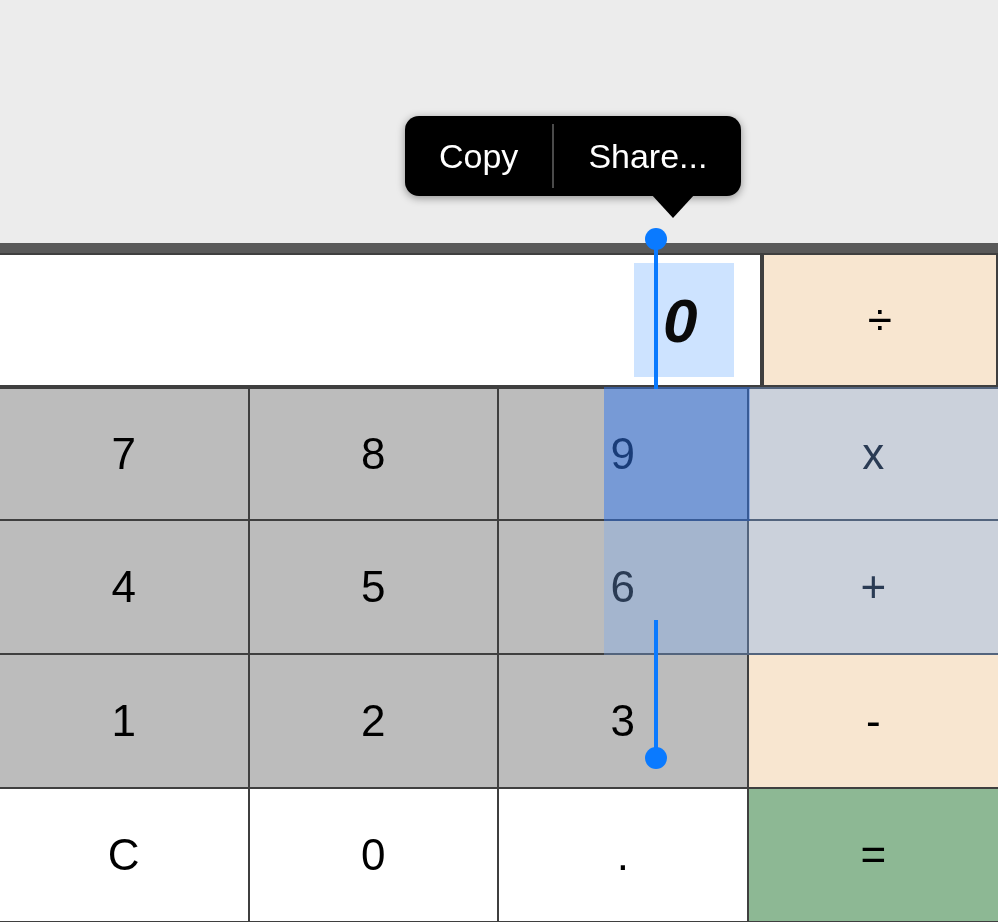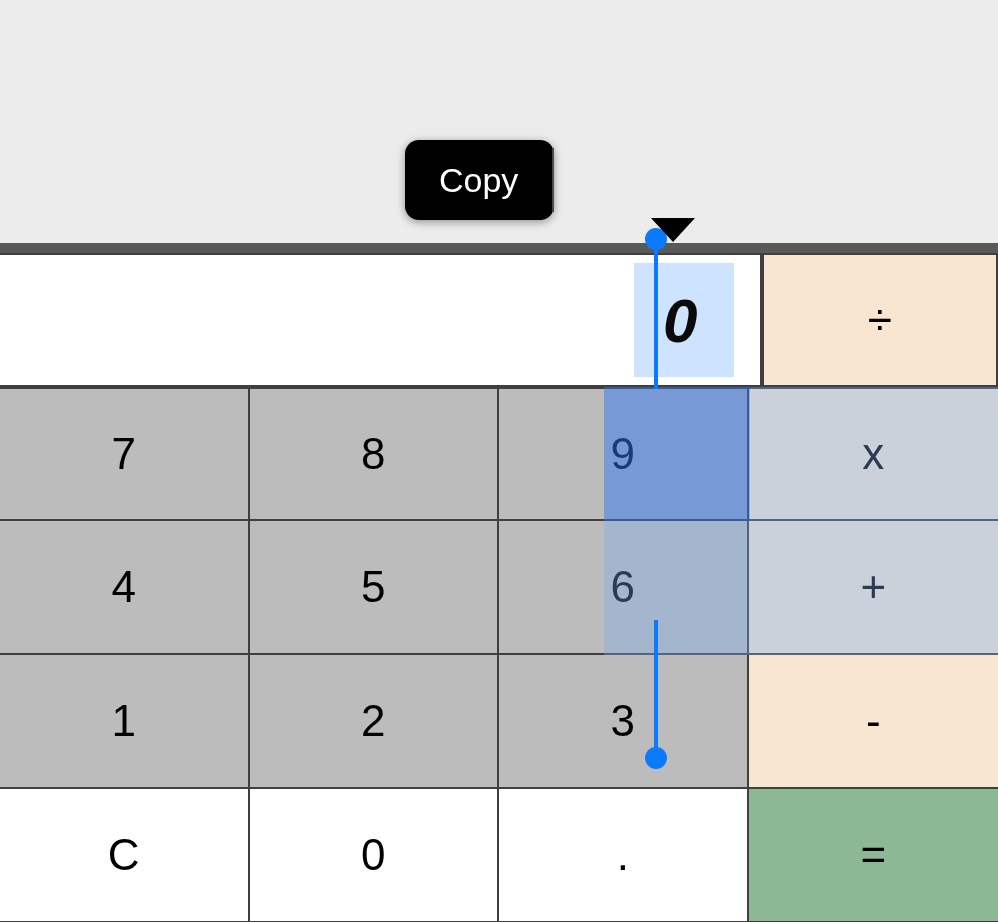--- a/index.html
+++ b/index.html
@@ -159,21 +159,21 @@
   .caret-bot {
     left: 654px;
     top: 620px;
     height: 138px;
   }
   .caret-bot .dot { bottom: -11px; }
 
   
   .popover {
     position: absolute;
-    top: 140px;
+    top: 116px;
     left: 405px;
     height: 80px;
     background: #000;
     border-radius: 14px;
     display: flex;
     align-items: stretch;
     z-index: 10;
     box-shadow: 0 2px 8px rgba(0,0,0,0.4);
   }
   .popover-item {
@@ -202,20 +202,21 @@
 </style>
 </head>
 <body>
 
 <div class="top-sep"></div>
 
 <div class="popover">
   <div class="popover-item">Copy</div>
   <div class="popover-sep"></div>
   <div class="popover-sep"></div>
+  <div class="popover-item">Share...</div>
   <div class="popover-tail"></div>
 </div>
 
 <div class="calc">
 
   <div class="display-row">
     <div class="display-box">
       <div class="sel-highlight"></div>
       <span class="display-digit">0</span>
     </div>

